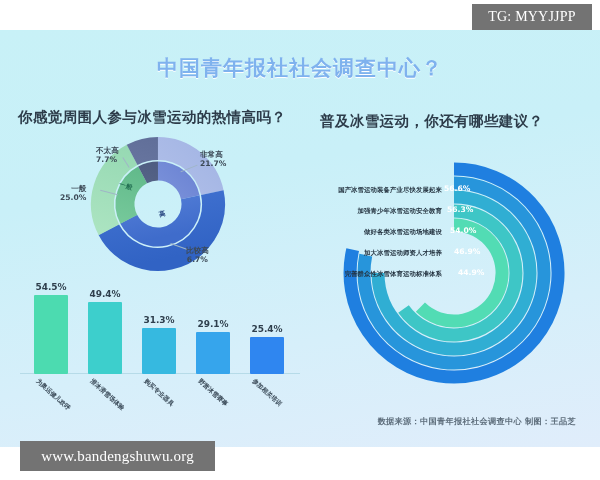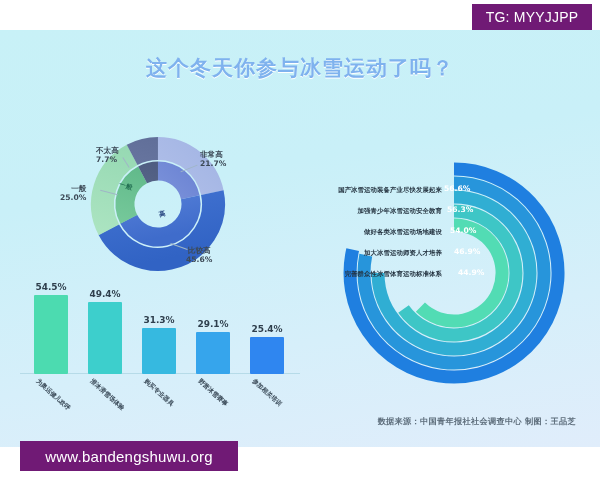--- a/index.html
+++ b/index.html
@@ -19,40 +19,40 @@
   #stage {
     position: relative;
     width: 600px;
     height: 480px;
     background: #ffffff;
   }
 
   
   .wm {
     position: absolute;
-    background: #701a75;
+    background: #737373;
     color: #ffffff;
-    font-family: Liberation Sans, sans-serif;
+    font-family: Liberation Serif, serif;
     letter-spacing: 0.2px;
     display: flex;
     align-items: center;
     justify-content: center;
     z-index: 40;
   }
   #wm-top {
     right: 8px;
     top: 4px;
     width: 120px;
     height: 26px;
     font-size: 14px;
   }
   #wm-bottom {
     left: 20px;
     bottom: 9px;
-    width: 218px;
+    width: 195px;
     height: 30px;
     font-size: 15px;
   }
 
   
   #poster {
     position: absolute;
     left: 0;
     top: 30px;
     width: 600px;
@@ -220,22 +220,23 @@
     padding-left: 12px;
   }
 </style>
 </head>
 <body>
 
 <div id="stage">
 
   <div id="poster">
 
-    <div id="headline">这个冬天你参与冰雪运动了吗？</div>
-
+    <div id="headline">中国青年报社社会调查中心？</div>
+
+    <div class="sec-title" id="t-donut">你感觉周围人参与冰雪运动的热情高吗？</div>
 
     <div id="donut-wrap">
       <svg id="donut-svg" width="300" height="145" viewBox="0 0 300 145">
         <defs>
           <linearGradient id="gOutA" x1="0" y1="0" x2="1" y2="1">
             <stop offset="0%" stop-color="#c3cdf0"></stop>
               <stop offset="100%" stop-color="#a3b5e4"></stop>
           </linearGradient>
           <linearGradient id="gOutB" x1="0" y1="0" x2="0" y2="1">
             <stop offset="0%" stop-color="#4a7ad8"></stop>
@@ -289,21 +290,21 @@
       <div class="dleader" id="lead-1"></div>
       <div class="dleader" id="lead-2"></div>
       <div class="dleader" id="lead-3"></div>
 
       <div class="dlabel" id="dl-0">
         <span>非常高</span>
         <span class="pc">21.7%</span>
       </div>
       <div class="dlabel" id="dl-1">
         <span>比较高</span>
-        <span class="pc">45.6%</span>
+        <span class="pc">6.7%</span>
       </div>
       <div class="dlabel" id="dl-2">
         <span>一般</span>
         <span class="pc">25.0%</span>
       </div>
       <div class="dlabel" id="dl-3">
         <span>不太高</span>
         <span class="pc">7.7%</span>
       </div>
     </div>
@@ -332,20 +333,21 @@
         <div class="bar" id="br-3" style="height: 42px; background: rgb(54, 165, 236);"></div>
         <span class="bcat" id="bct-3">野营冰雪赛事</span>
       </div>
       <div class="bcol" id="bc-4" style="left:234px">
         <span class="bval" id="bv-4" style="bottom: 40px;">25.4%</span>
         <div class="bar" id="br-4" style="height: 37px; background: rgb(47, 134, 240);"></div>
         <span class="bcat" id="bct-4">参加相关培训</span>
       </div>
     </div>
 
+    <div class="sec-title" id="t-arc">普及冰雪运动，你还有哪些建议？</div>
 
     <div id="arc-wrap">
       <svg id="arc-svg" width="300" height="270" viewBox="0 0 300 270">
         <g>
 
           <path id="arcp-0" fill="none" stroke="#1f7fe0" stroke-width="13" d="M 150.0 31.0 A 104 104 0 1 1 48.7 111.6"></path>
           <path id="arcp-1" fill="none" stroke="#2795db" stroke-width="13" d="M 150.0 45.0 A 90 90 0 1 1 61.8 117.1"></path>
           <path id="arcp-2" fill="none" stroke="#30aed3" stroke-width="13" d="M 150.0 59.0 A 76 76 0 1 1 74.0 135.0"></path>
           <path id="arcp-3" fill="none" stroke="#3ec6c6" stroke-width="13" d="M 150.0 73.0 A 62 62 0 1 1 99.5 171.0"></path>
           <path id="arcp-4" fill="none" stroke="#52dcb4" stroke-width="13" d="M 150.0 87.0 A 48 48 0 1 1 116.4 169.2"></path>

